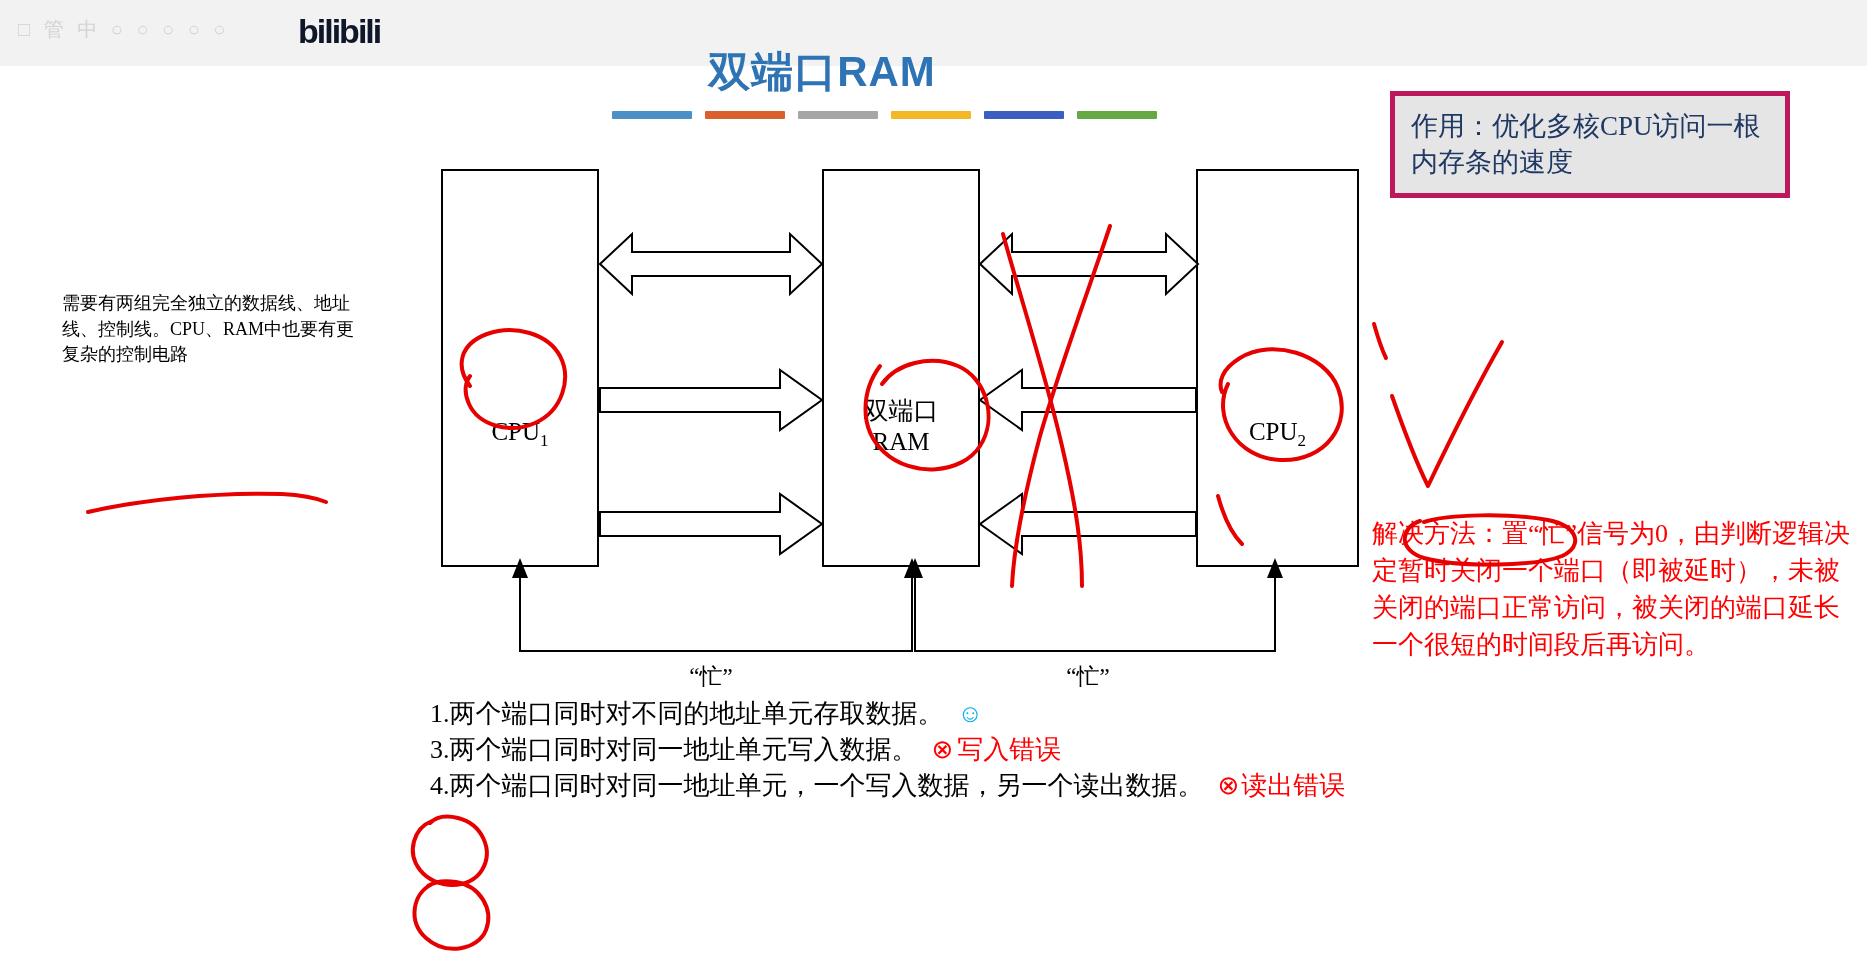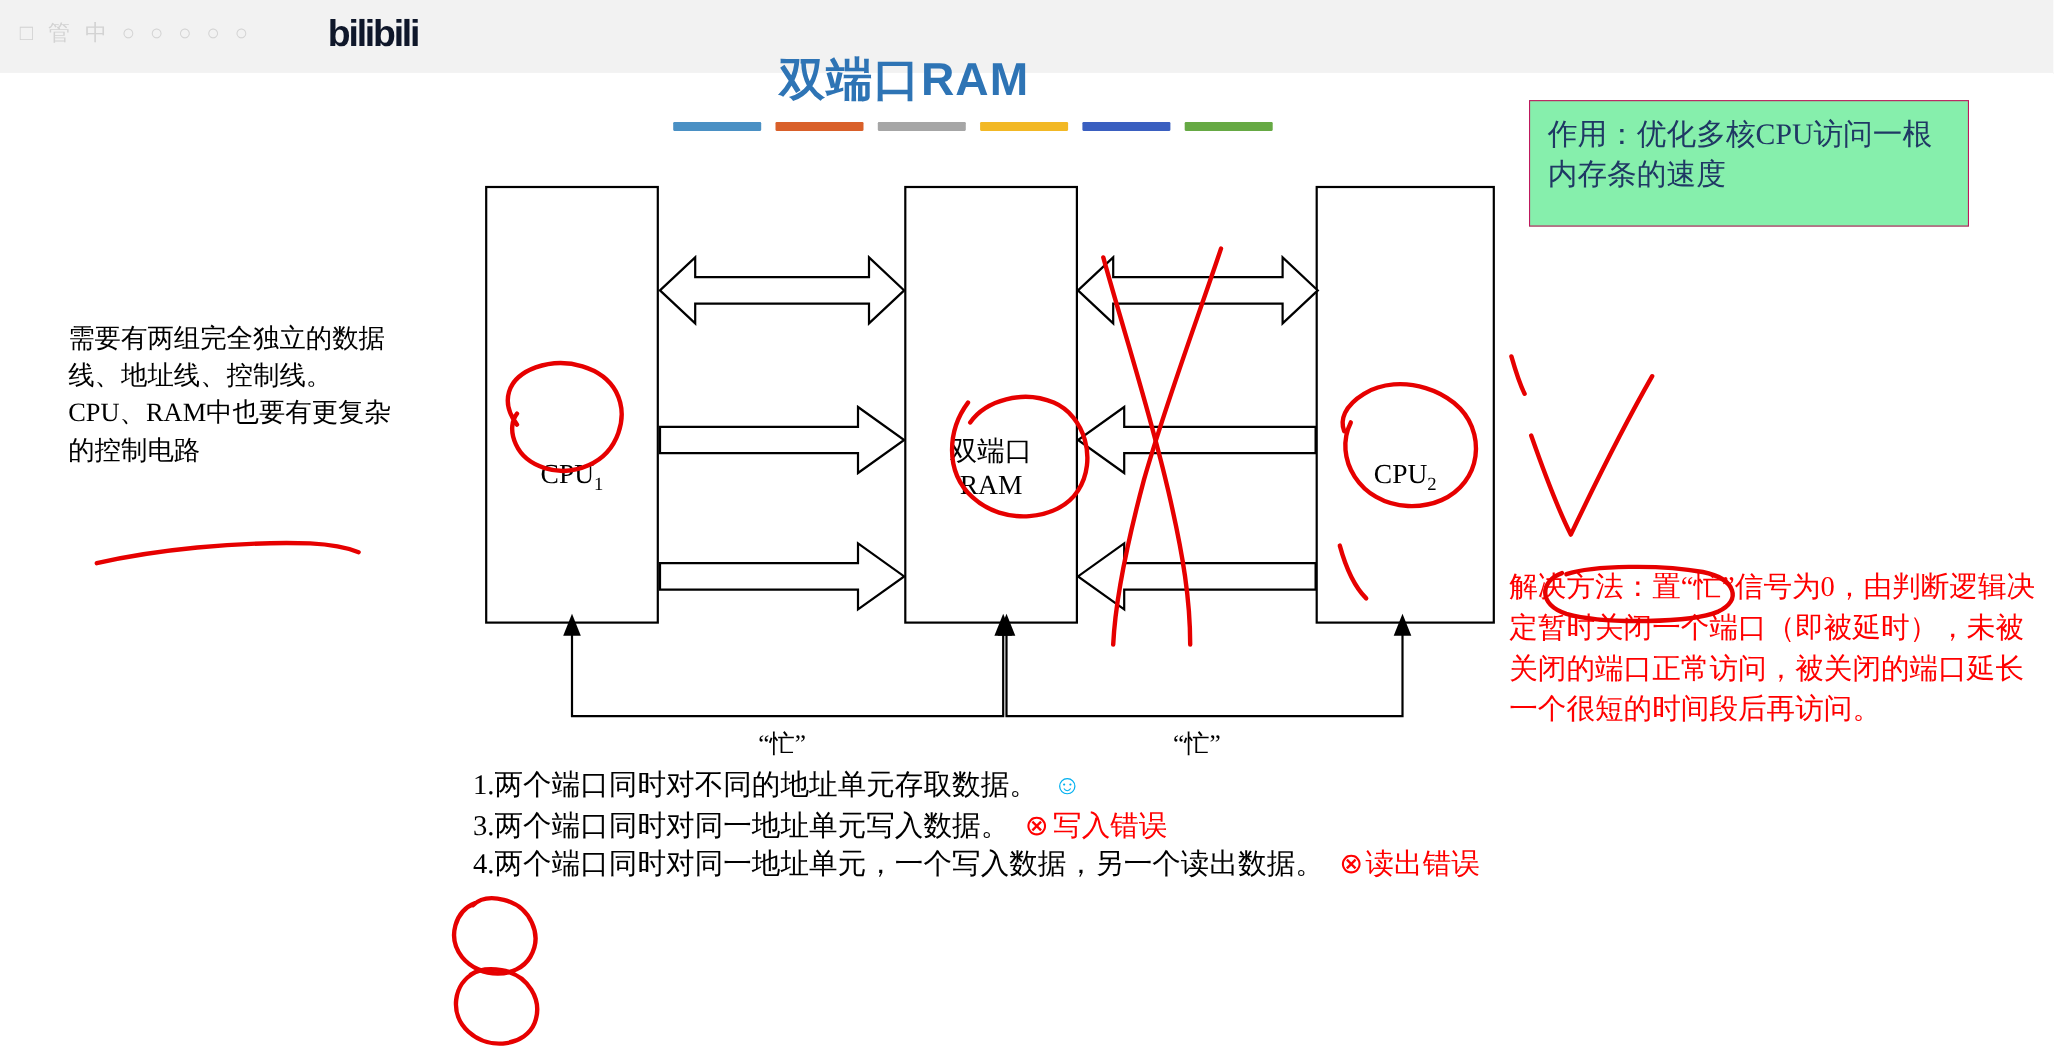--- a/index.html
+++ b/index.html
@@ -110,32 +110,32 @@
     font-size: 23px;
     color: #000;
     font-family: "Liberation Serif", serif;
     text-align: center;
   }
   
   .left-note {
     position: absolute;
     left: 62px; top: 225px;
     width: 310px;
-    font-size: 24px;
+    font-size: 18px;
     line-height: 1.42;
     color: #000;
     font-family: "Liberation Serif", serif;
   }
   .callout {
     position: absolute;
     left: 1390px; top: 25px;
     width: 400px;
-    padding: 12px 16px 28px 16px;
-    background: #86efac;
-    border: 1px solid #be185d;
+    padding: 12px 16px 12px 16px;
+    background: #e5e5e5;
+    border: 5px solid #be185d;
     box-sizing: border-box;
     font-size: 27px;
     line-height: 1.35;
     color: #1f3864;
     font-family: "Liberation Serif", serif;
   }
   .red-note {
     position: absolute;
     left: 1372px; top: 450px;
     width: 480px;

